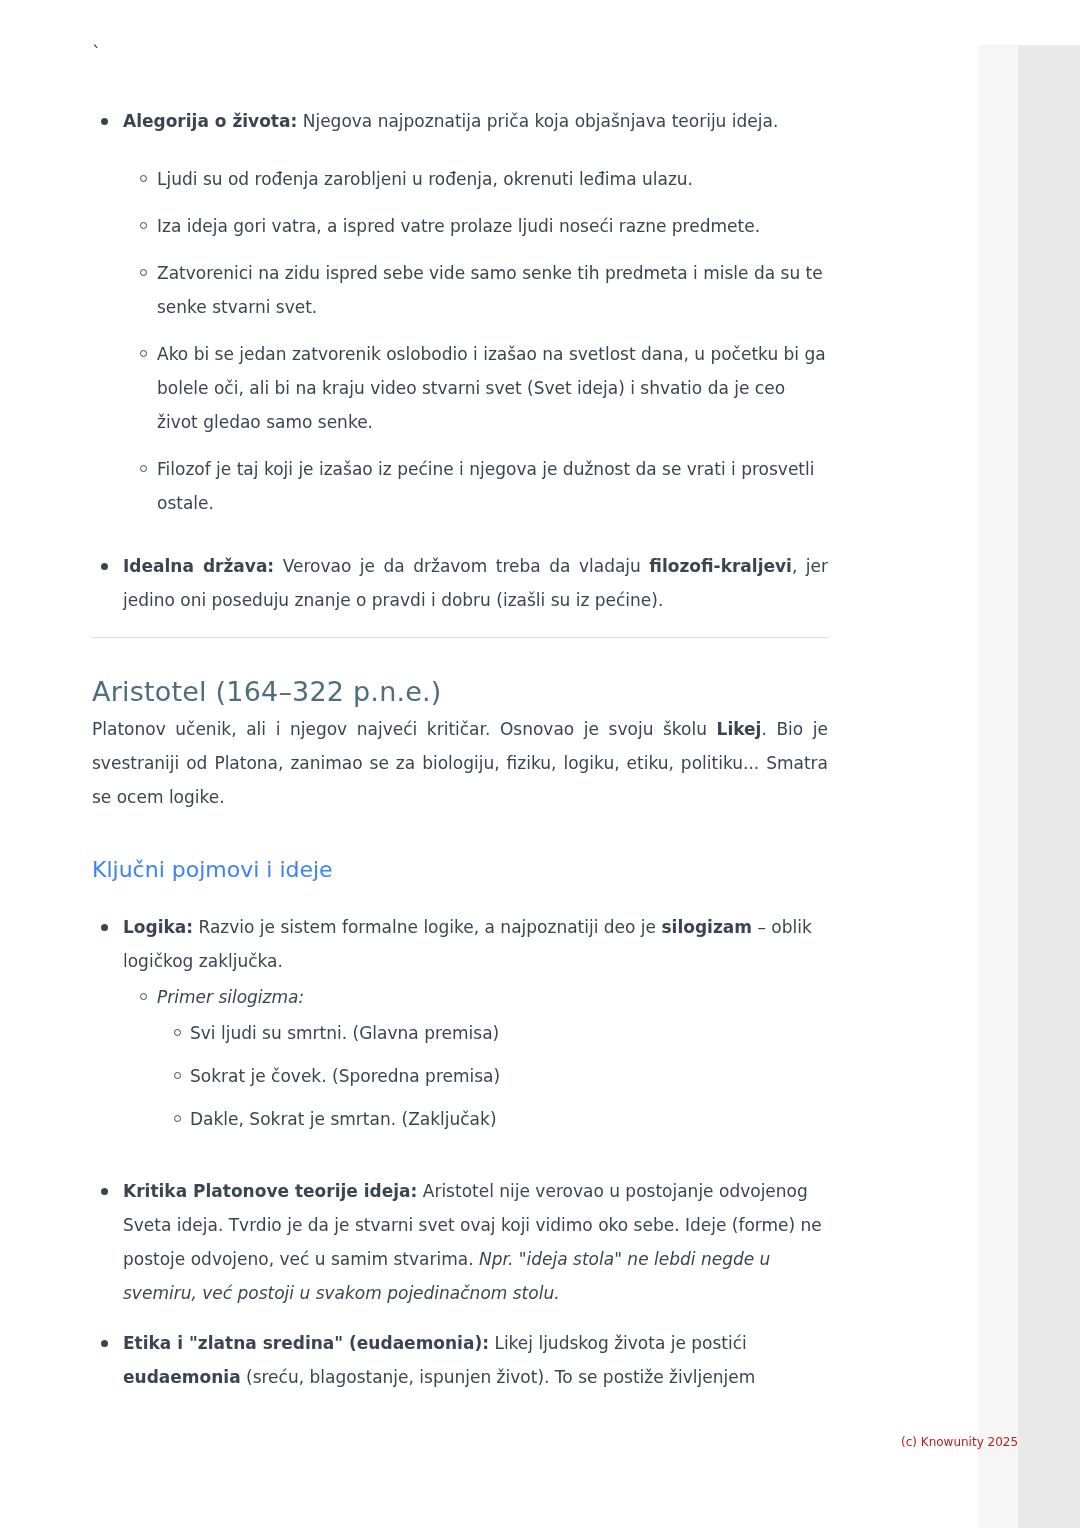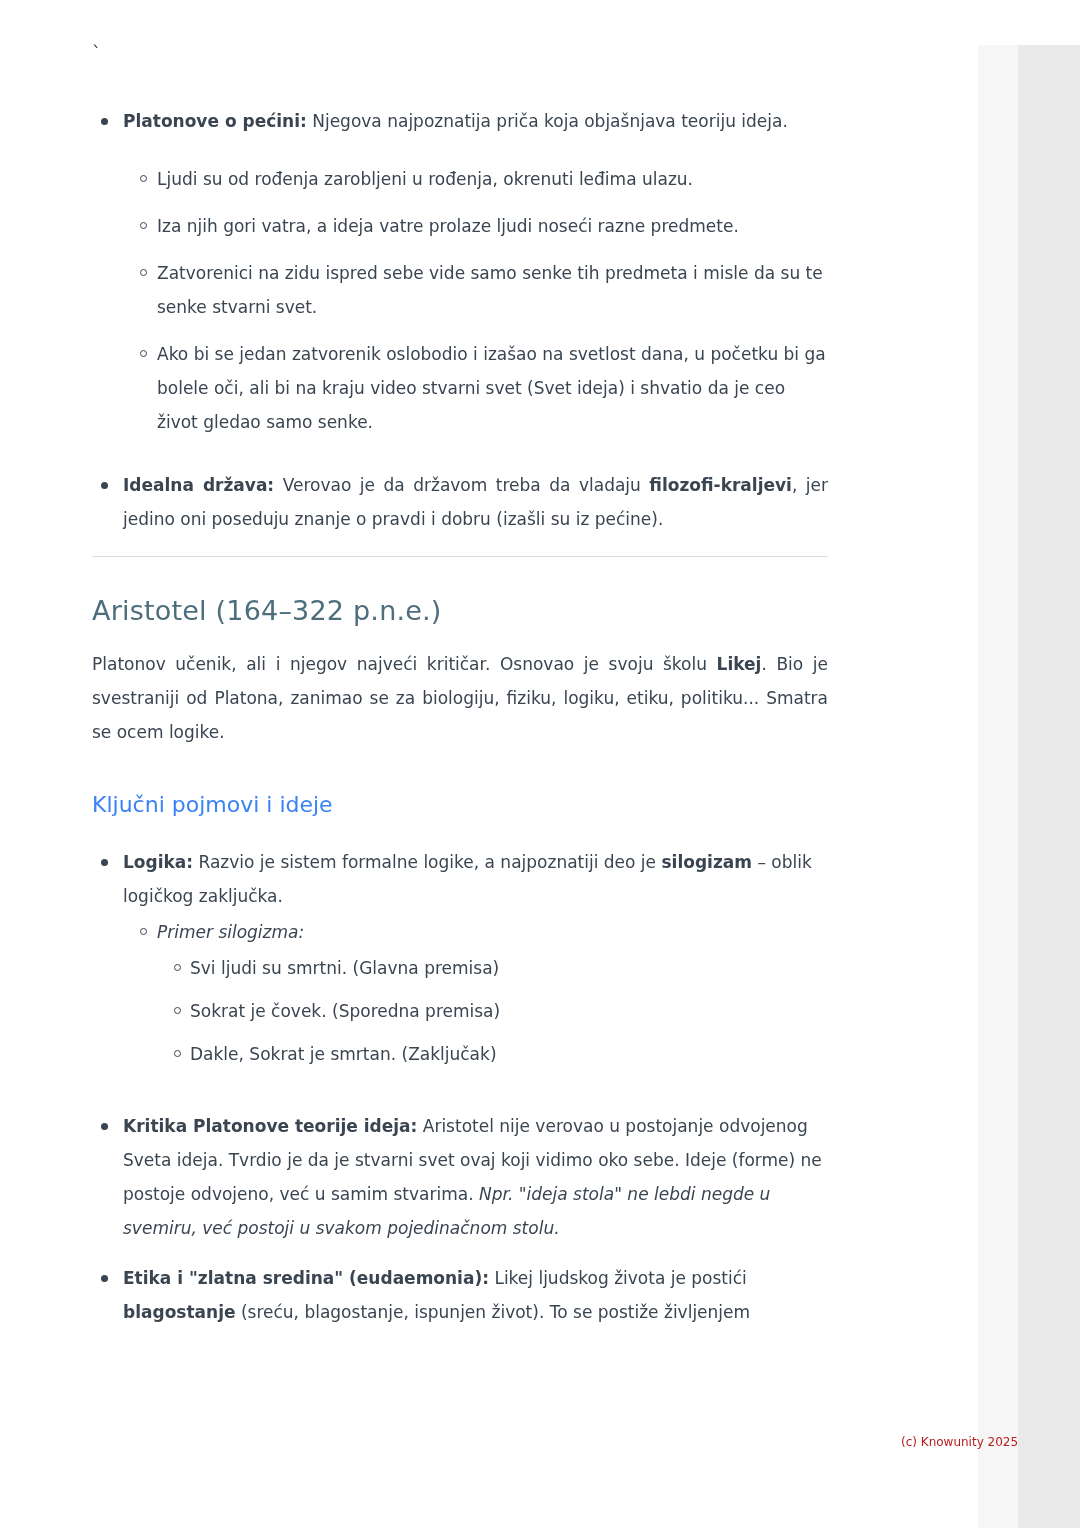--- a/index.html
+++ b/index.html
@@ -47,21 +47,21 @@
   hr.divider { border: none; height: 1px; background: #dadde0; margin: 20px 0 0 0; width: 100%; }
 
   h2.section-heading {
     margin: 34px 0 0 0; font-size: 27px; line-height: 40px;
     font-weight: 400; color: #4e6d7d; letter-spacing: 0.2px;
   }
   h3.sub-heading {
     margin: 40px 0 0 0; font-size: 22px; line-height: 32px;
     font-weight: 400; color: #3b82f6;
   }
-  p.intro { margin-top: 16px; }
+  p.intro { }
   .l1-list.second { margin-top: 24px; }
 
   .right-rail { position: absolute; left: 978px; top: 45px; width: 102px; height: 1483px; background: #e9e9e9; }
   .right-rail-light { position: absolute; left: 0; top: 0; width: 40px; height: 100%; background: #f6f6f6; }
 
   .footer-note {
     position: absolute; left: 901px; top: 1434px;
     font-size: 12px; line-height: 16px; color: #b91c1c; white-space: nowrap;
   }
 </style>
@@ -72,44 +72,50 @@
 
   <span class="stray-mark">`</span>
 
   <div class="content">
 
     <div class="l1-list first">
 
       <div class="li lvl1">
         <span class="marker l1 dot"></span>
         <div class="li-body">
-          <p class="justify"><b>Platonove o pećini:</b><span> Njegova najpoznatija priča koja objašnjava teoriju ideja.</span></p>
+          <p class="justify"><b>Alegorija o života:</b><span> Njegova najpoznatija priča koja objašnjava teoriju ideja.</span></p>
           <div class="l2-list">
             <div class="li lvl2">
               <span class="marker l2 circle"></span>
               <div class="li-body">
                   <p>Ljudi su od rođenja zarobljeni u rođenja, okrenuti leđima ulazu.</p>
                 </div>
             </div>
             <div class="li lvl2">
               <span class="marker l2 circle"></span>
               <div class="li-body">
-                  <p>Iza njih gori vatra, a ideja vatre prolaze ljudi noseći razne predmete.</p>
+                  <p>Iza ideja gori vatra, a ispred vatre prolaze ljudi noseći razne predmete.</p>
                 </div>
             </div>
             <div class="li lvl2">
               <span class="marker l2 circle"></span>
               <div class="li-body">
                   <p>Zatvorenici na zidu ispred sebe vide samo senke tih predmeta i misle da su te senke stvarni svet.</p>
                 </div>
             </div>
             <div class="li lvl2">
               <span class="marker l2 circle"></span>
               <div class="li-body">
                   <p>Ako bi se jedan zatvorenik oslobodio i izašao na svetlost dana, u početku bi ga bolele oči, ali bi na kraju video stvarni svet (Svet ideja) i shvatio da je ceo život gledao samo senke.</p>
+                </div>
+            </div>
+            <div class="li lvl2">
+              <span class="marker l2 circle"></span>
+              <div class="li-body">
+                  <p>Filozof je taj koji je izašao iz pećine i njegova je dužnost da se vrati i prosvetli ostale.</p>
                 </div>
             </div>
           </div>
         </div>
       </div>
 
       <div class="li lvl1">
         <span class="marker l1 dot"></span>
         <div class="li-body">
           <p class="justify"><b>Idealna država:</b><span> Verovao je da državom treba da vladaju </span><b>filozofi-kraljevi</b><span>, jer jedino oni poseduju znanje o pravdi i dobru (izašli su iz pećine).</span></p>
@@ -166,21 +172,21 @@
       <div class="li lvl1">
         <span class="marker l1 dot"></span>
         <div class="li-body">
           <p><b>Kritika Platonove teorije ideja:</b><span> Aristotel nije verovao u postojanje odvojenog Sveta ideja. Tvrdio je da je stvarni svet ovaj koji vidimo oko sebe. Ideje (forme) ne postoje odvojeno, već u samim stvarima. </span><i>Npr. "ideja stola" ne lebdi negde u svemiru, već postoji u svakom pojedinačnom stolu.</i></p>
         </div>
       </div>
 
       <div class="li lvl1">
         <span class="marker l1 dot"></span>
         <div class="li-body">
-          <p><b>Etika i "zlatna sredina" (eudaemonia):</b><span> Likej ljudskog života je postići </span><b>blagostanje</b><span> (sreću, blagostanje, ispunjen život). To se postiže življenjem</span></p>
+          <p><b>Etika i "zlatna sredina" (eudaemonia):</b><span> Likej ljudskog života je postići </span><b>eudaemonia</b><span> (sreću, blagostanje, ispunjen život). To se postiže življenjem</span></p>
         </div>
       </div>
 
     </div>
 
   </div>
 
   <div class="right-rail">
     <div class="right-rail-light"></div>
   </div>

